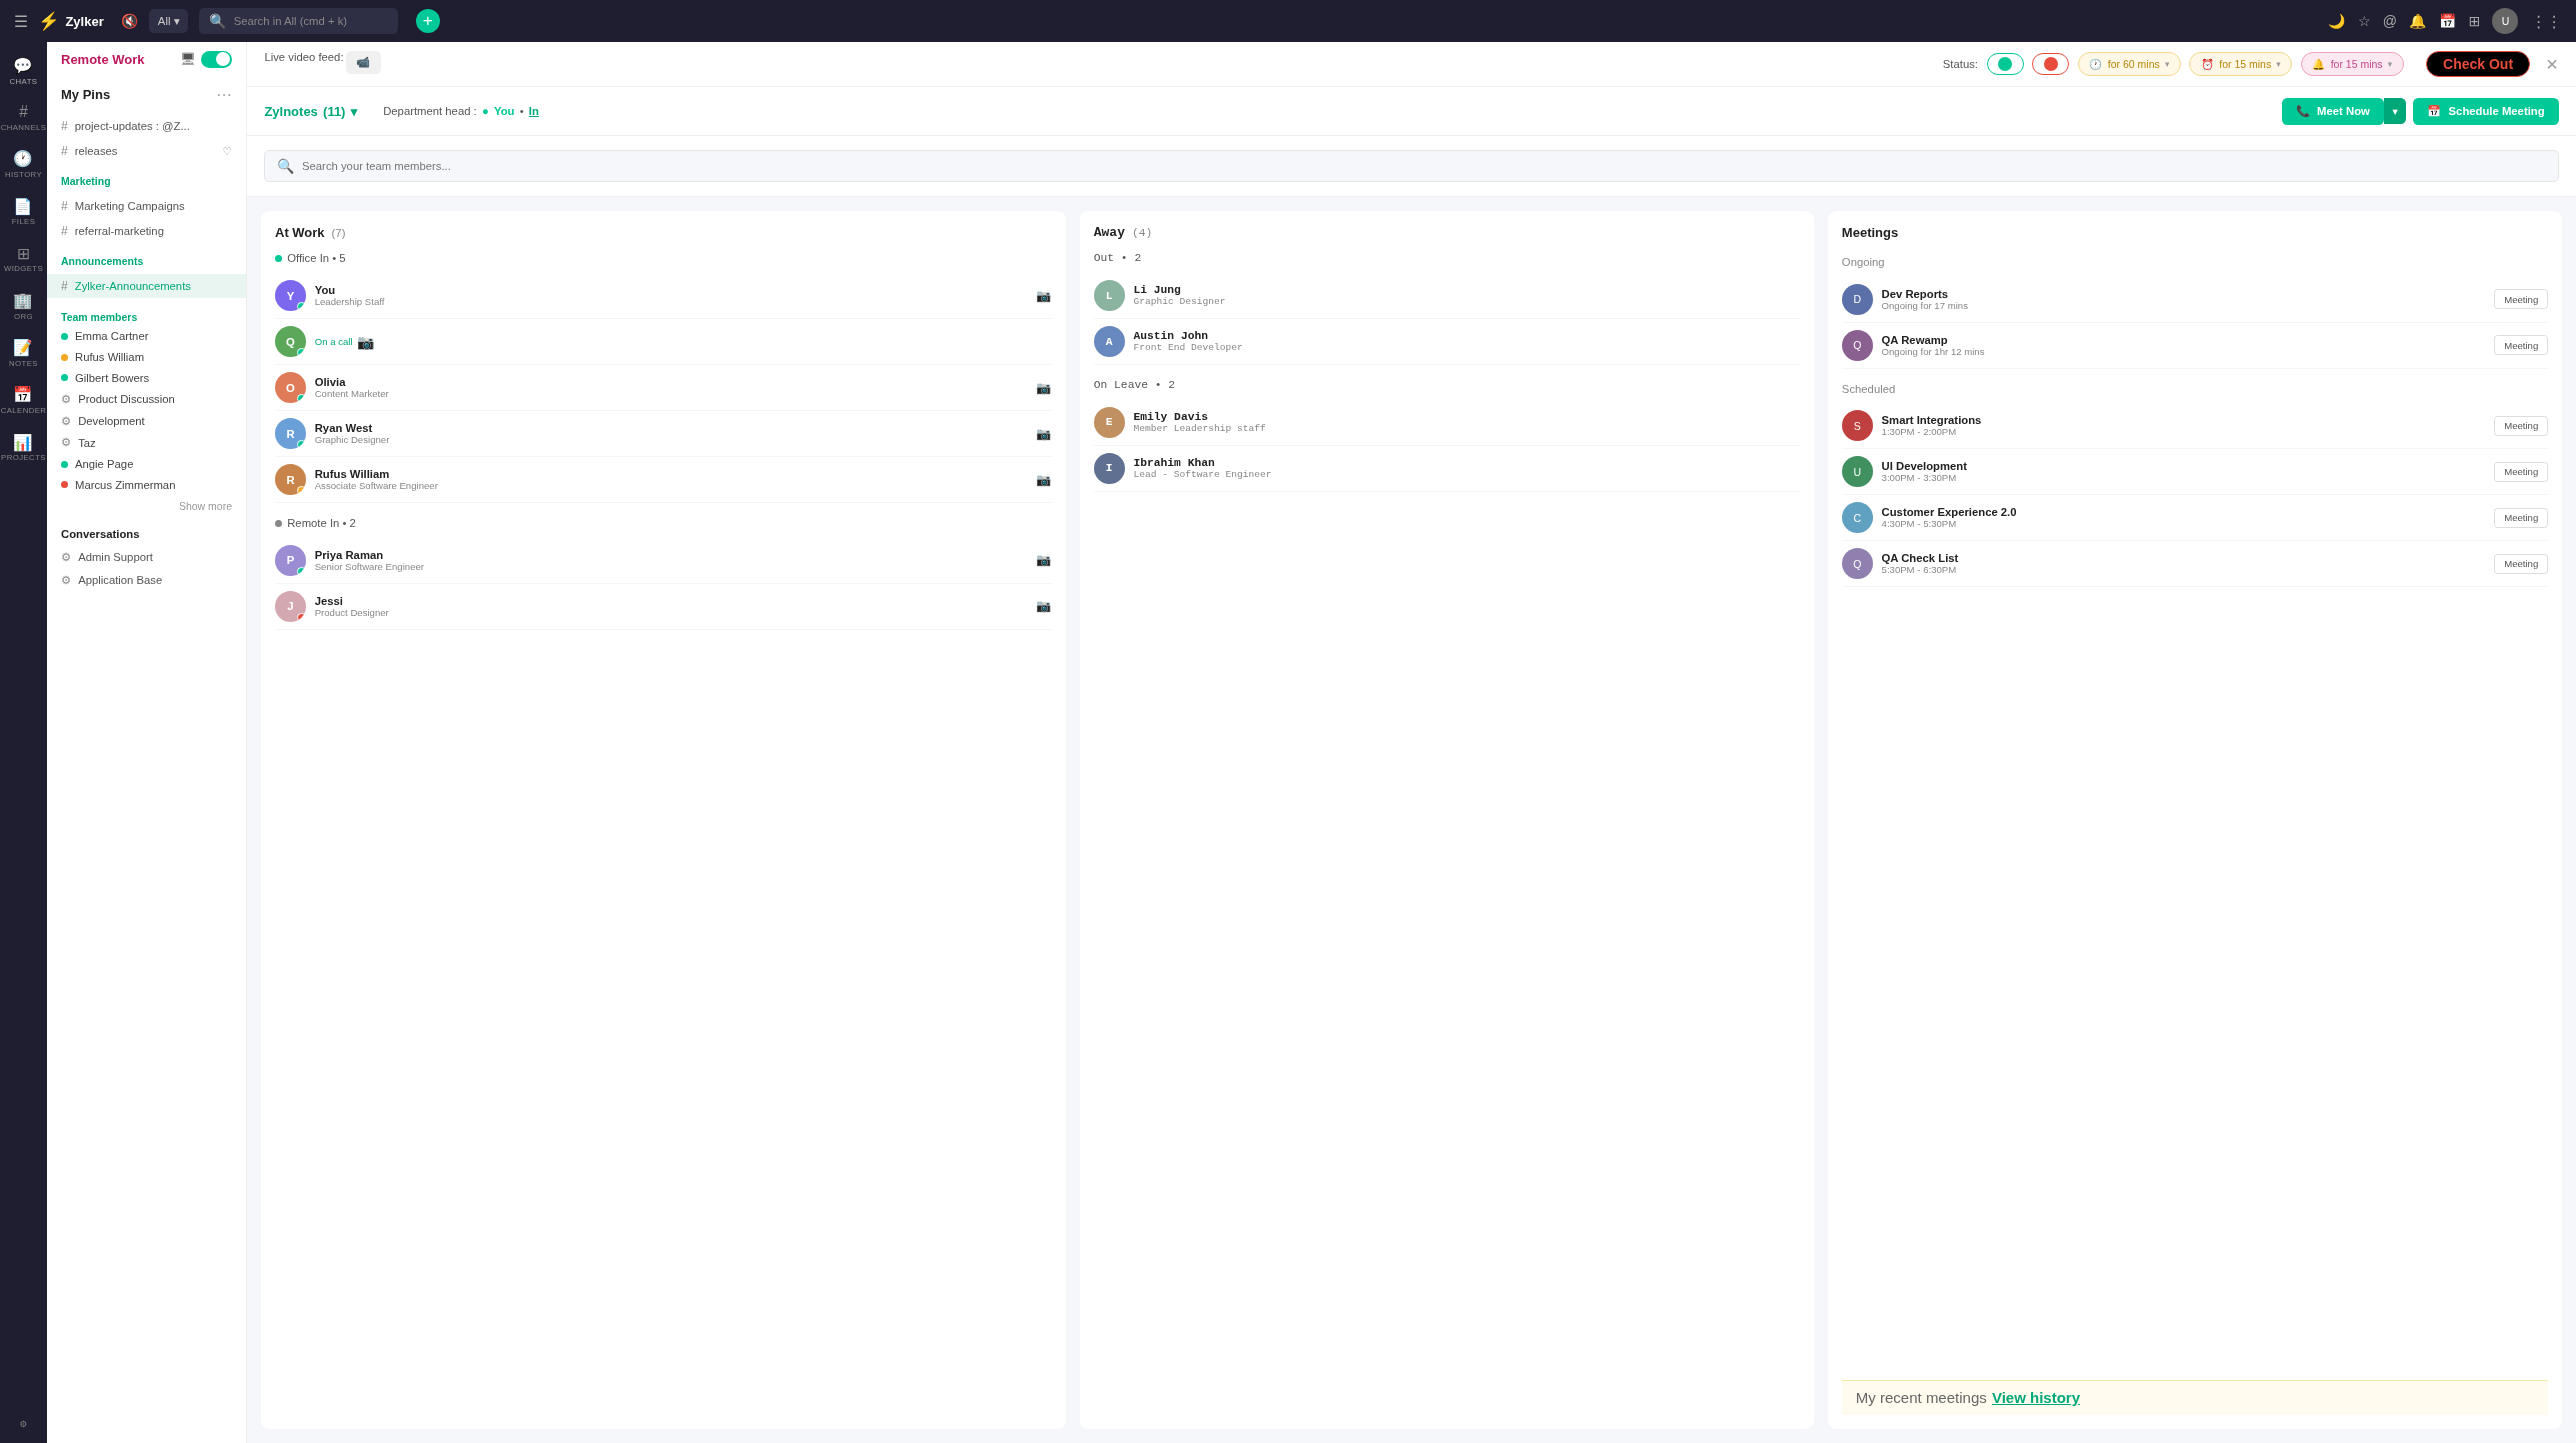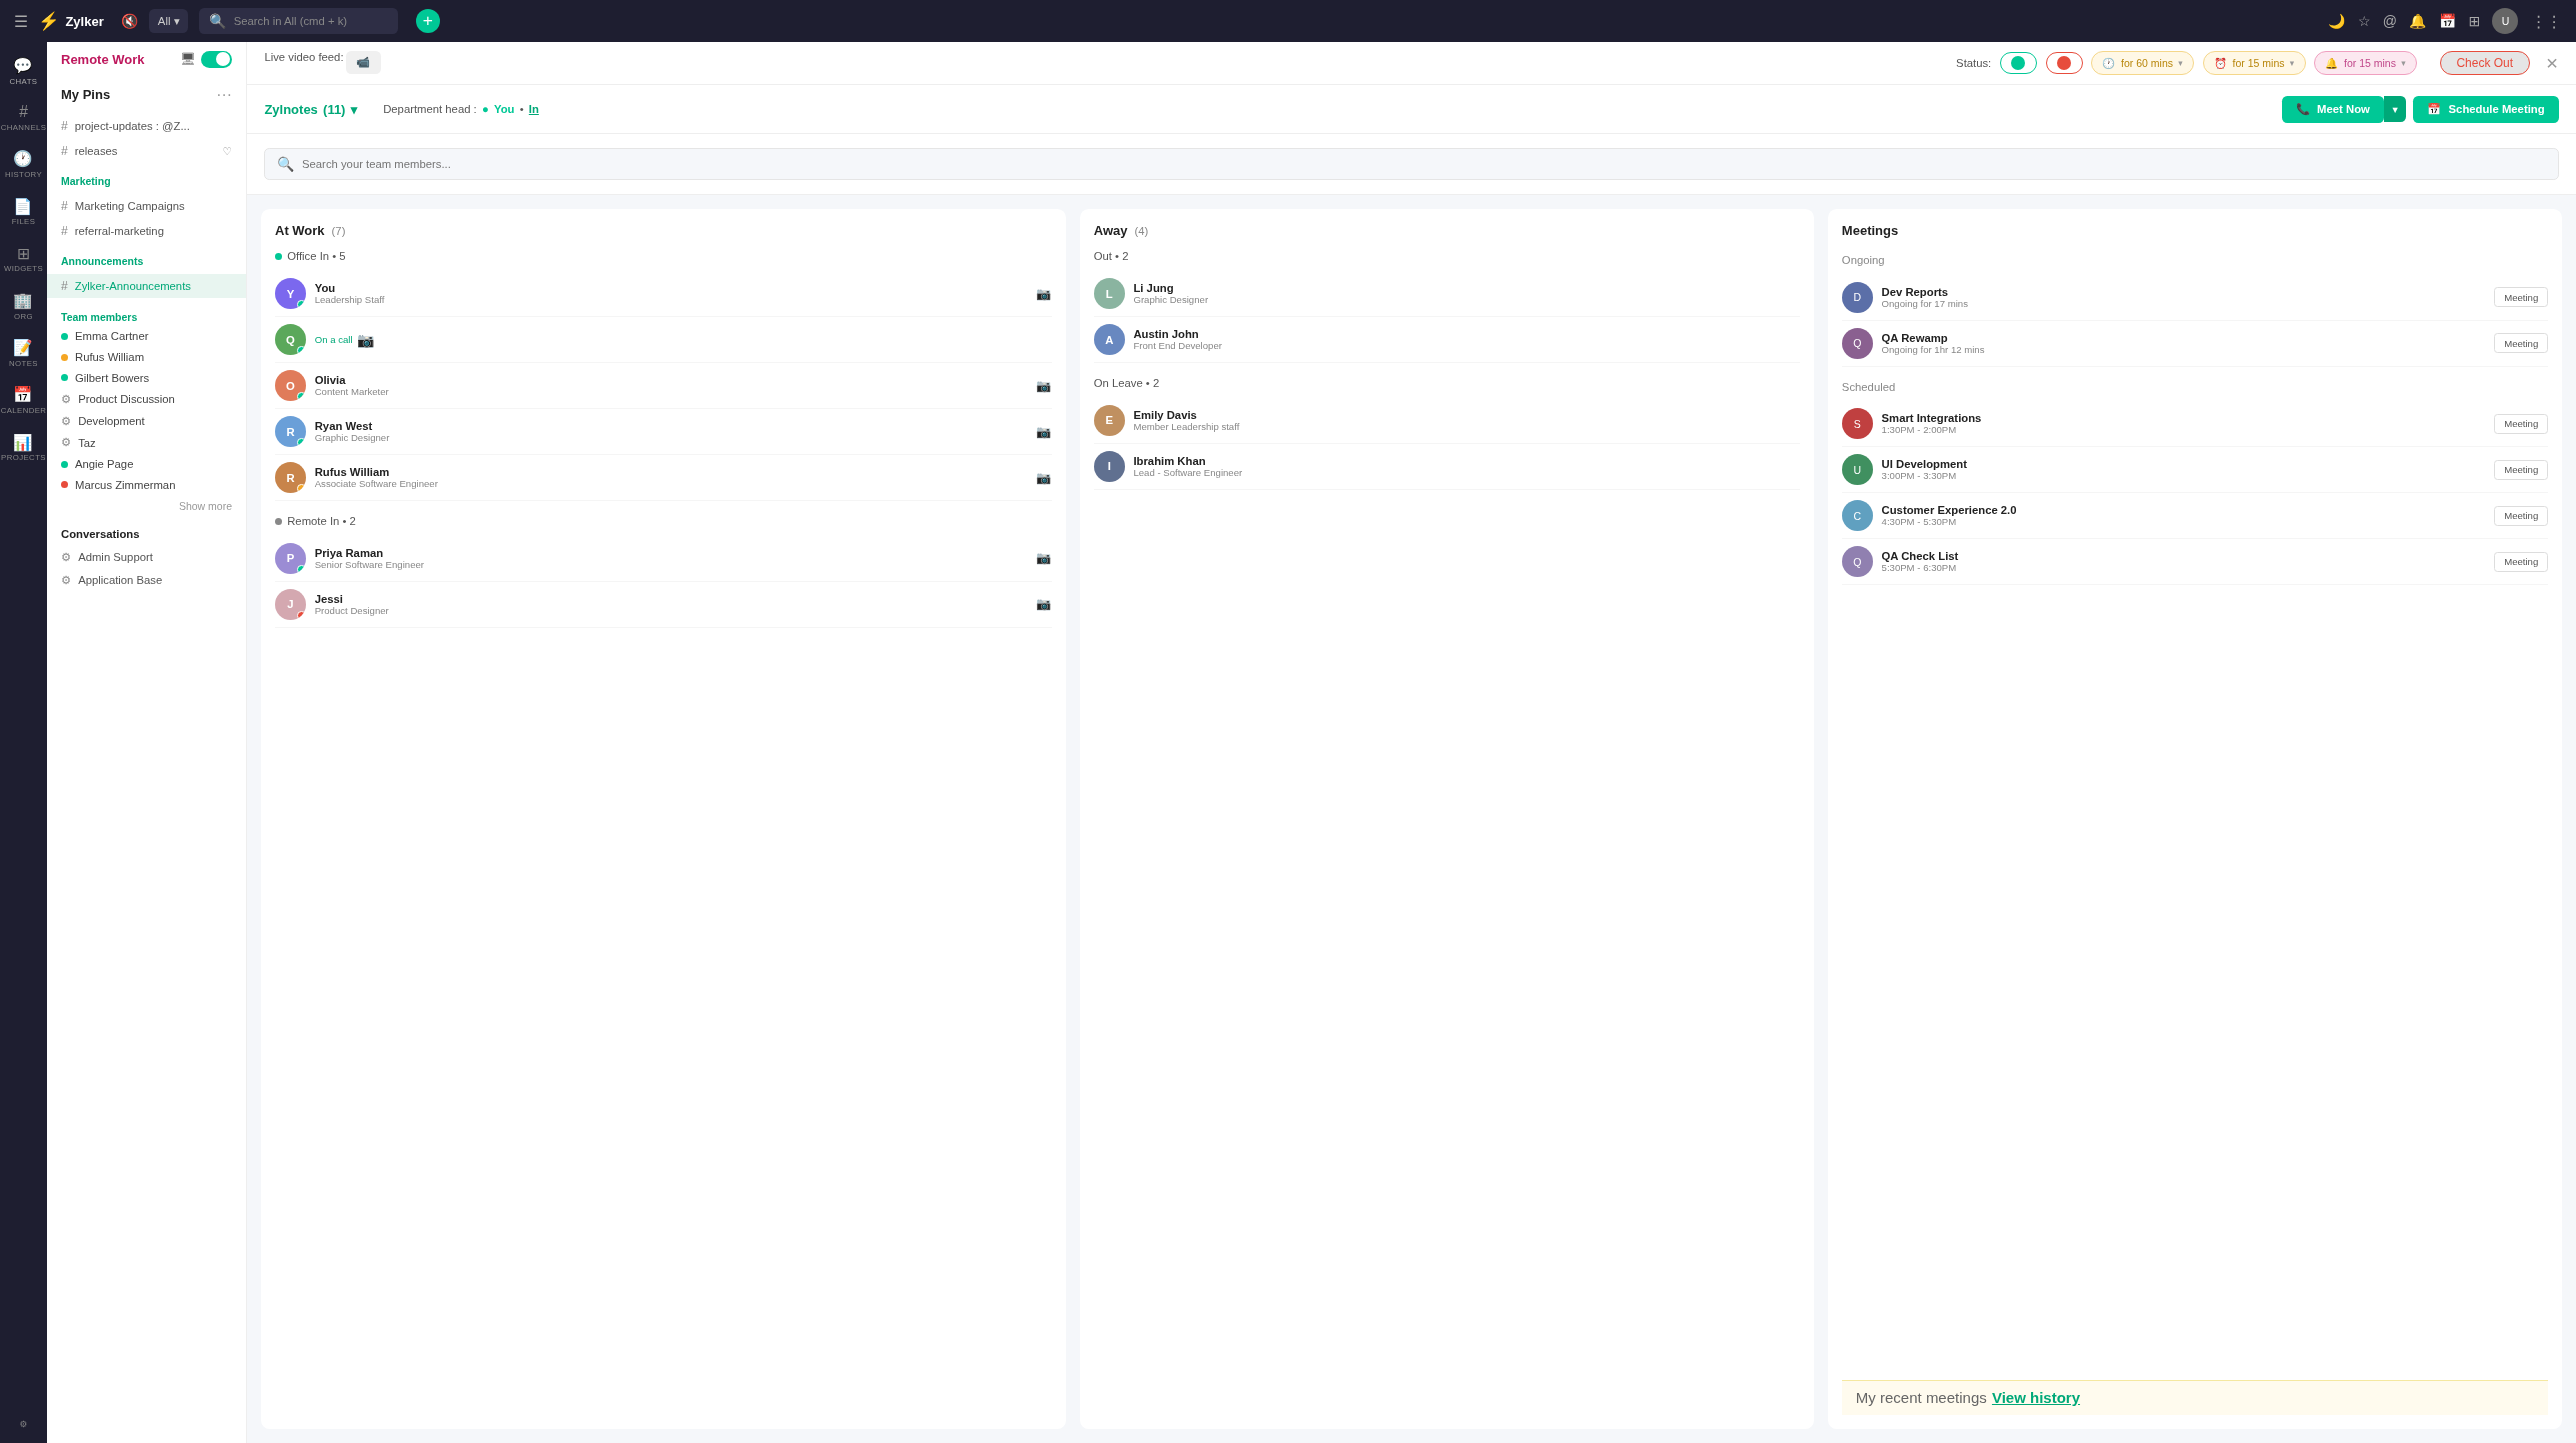--- a/index.html
+++ b/index.html
@@ -88,21 +88,21 @@
     }
     .status-inner { width: 14px; height: 14px; border-radius: 50%; background: #00c896; }
     .status-busy-btn {
       width: 37px; height: 22.6px; border-radius: 11.3px; border: 1.7px solid #e74c3c; background: #fff; display: flex; align-items: center; justify-content: center; cursor: pointer;
     }
     .status-inner-red { width: 14px; height: 14px; border-radius: 50%; background: #e74c3c; }
     .time-pill {
       display: flex; align-items: center; gap: 5.2px; background: #fff8e6; border: 0.9px solid #f5d78a; border-radius: 17.4px; padding: 4.4px 10.5px; font-size: 10.5px; color: #b8860b; cursor: pointer;
     }
     .time-pill-pink { background: #fce8f0; border-color: #f0a0c0; color: #c0488a; }
-    .check-out-btn { background: #e5e5e5; border: 1.7px solid #e74c3c; color: #e74c3c; border-radius: 17.4px; padding: 4.4px 15.7px; font-size: 12px; font-weight: 400; cursor: pointer; margin-left: 14px; }
+    .check-out-btn { background: #000000; border: 1.7px solid #e74c3c; color: #e74c3c; border-radius: 17.4px; padding: 4.4px 15.7px; font-size: 14px; font-weight: 700; cursor: pointer; margin-left: 14px; }
     .close-btn { color: #999; cursor: pointer; font-size: 15.7px; margin-left: 7px; }
     .dropdown-arrow { font-size: 8.7px; color: #999; }
 
     
     .zylnotes-bar {
       background: #fff; display: flex; align-items: center; padding: 10.5px 17.4px; border-bottom: 0.9px solid #eee; flex-shrink: 0;
     }
     .zylnotes-title { color: #00a878; font-weight: 700; font-size: 13px; display: flex; align-items: center; gap: 5.2px; }
     .dept-info { display: flex; align-items: flex-start; gap: 5.2px; margin-left: 26px; font-size: 11.3px; color: #555; }
     .you-badge { color: #00c896; font-weight: 600; }
@@ -116,21 +116,21 @@
     }
 
     
     .content-search { padding: 14px 17.4px; background: #fff; border-bottom: 0.9px solid #eee; flex-shrink: 0; }
     .content-search-inner { display: flex; align-items: center; gap: 7px; background: #f5f7fa; border: 0.9px solid #e5e5e5; border-radius: 5.2px; padding: 7px 12.2px; }
     .content-search-inner input { background: transparent; border: none; outline: none; font-size: 11.3px; color: #555; width: 100%; }
 
     
     .three-col { display: flex; gap: 0; flex: 1; overflow: hidden; padding: 14px; gap: 14px; }
     .col-work { flex: 1.1; background: #fff; border-radius: 8.7px; overflow-y: auto; padding: 14px; }
-    .col-away { flex: 1; background: #fff; border-radius: 8.7px; overflow-y: auto; padding: 14px; }
+    .col-away { flex: 1; background: #fff; border-radius: 8.7px; overflow-y: auto; padding: 14px; font-family: Liberation Mono, monospace; }
     .col-meetings { flex: 1; background: #fff; border-radius: 8.7px; overflow-y: auto; padding: 14px; }
 
     .col-header { display: flex; align-items: baseline; gap: 7px; margin-bottom: 12.2px; }
     .col-title { font-weight: 700; font-size: 13px; color: #222; }
     .col-count { font-size: 11.3px; color: #888; }
 
     .sub-section { margin-bottom: 14px; }
     .sub-header { display: flex; align-items: center; gap: 5.2px; margin-bottom: 8.7px; }
     .sub-title { font-size: 11.3px; color: #555; font-weight: 500; }
     .sub-dot { width: 7px; height: 7px; border-radius: 50%; }

